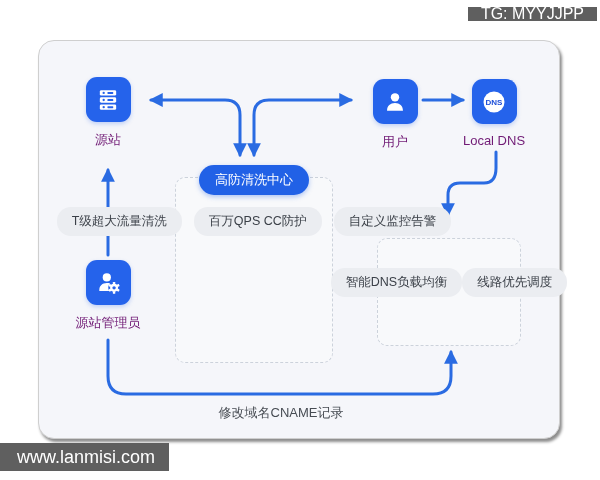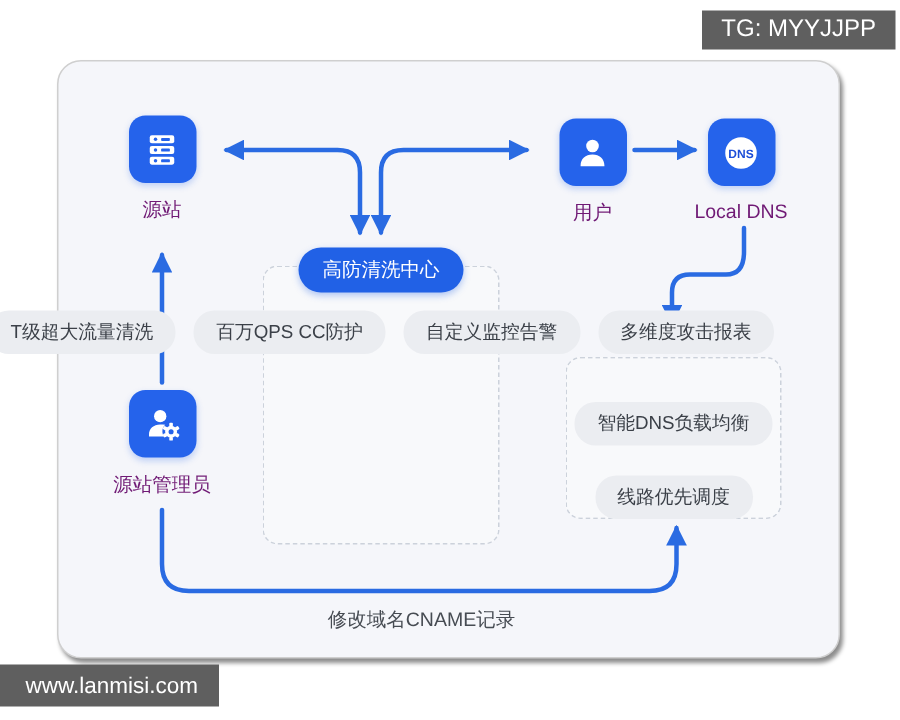--- a/index.html
+++ b/index.html
@@ -1,21 +1,21 @@
 <!DOCTYPE html>
 <html><head>
 <meta charset="utf-8">
 <style>
   html,body{margin:0;padding:0;background:#ffffff;}
   body{width:600px;height:480px;overflow:hidden;font-family:"Liberation Sans",sans-serif;}
   .page{position:relative;width:600px;height:480px;background:#ffffff;}
 
   .wm{position:absolute;background:#5f5f5f;color:#ffffff;display:flex;align-items:center;}
-  .wm-top{top:7px;right:3px;height:26px;padding:0 13px;font-size:16px;justify-content:center;}
-  .wm-bottom{top:443px;left:0;height:28px;padding:0 14px 0 17px;font-size:15px;}
+  .wm-top{top:7px;right:3px;height:14px;padding:0 13px;font-size:16px;justify-content:center;}
+  .wm-bottom{top:443px;left:0;height:28px;padding:0 14px 0 17px;font-size:18px;}
 
   .card{position:absolute;left:38px;top:40px;width:520px;height:397px;background:#f5f6fa;
         border-radius:16px;border:1px solid #cfcfcf;box-shadow:2px 3px 3px rgba(0,0,0,0.45);}
 
   .arrows{position:absolute;left:0;top:0;width:520px;height:397px;pointer-events:none;}
 
   .node{position:absolute;width:120px;display:flex;flex-direction:column;align-items:center;text-align:right;}
   .node-icon{width:45px;height:45px;border-radius:11px;background:#2563eb;display:flex;
              align-items:center;justify-content:center;box-shadow:0 2px 4px rgba(37,99,235,0.25);}
   .node-label{margin-top:9px;font-size:13px;color:#701a75;white-space:nowrap;}
@@ -24,21 +24,21 @@
          background:rgba(255,255,255,0.30);display:flex;flex-direction:column;align-items:center;}
   .group-badge{position:absolute;top:-13px;left:50%;transform:translateX(-50%);
                background:#2161e6;color:#ffffff;font-size:13px;font-weight:500;
                padding:6px 16px;border-radius:15px;white-space:nowrap;
                box-shadow:0 2px 5px rgba(33,97,230,0.35);}
   .pill{background:#ebedf1;color:#3b4048;font-size:12.5px;padding:6px 15px;
         border-radius:14px;white-space:nowrap;}
   .g1{left:136px;top:136px;width:156px;height:184px;}
   .g1 .pills{margin-top:29px;display:flex;flex-direction:row;align-items:center;gap:12px;}
   .g2{left:338px;top:197px;width:142px;height:106px;}
-  .g2 .pills{margin-top:29px;display:flex;flex-direction:column;align-items:center;gap:20px;}
+  .g2 .pills{margin-top:29px;display:flex;flex-direction:row;align-items:center;gap:0;}
 
   .edge-label{position:absolute;left:142px;top:363px;width:200px;text-align:center;
               font-size:13px;color:#474c53;white-space:nowrap;}
 </style>
 </head>
 <body>
 
 <div class="page">
 
   <div class="wm wm-top">TG: MYYJJPP</div>
@@ -125,21 +125,20 @@
       </div>
       <div class="node-label">源站管理员</div>
     </div>
 
     <div class="group g1">
       <div class="group-badge">高防清洗中心</div>
       <div class="pills">
         <div class="pill">T级超大流量清洗</div>
         <div class="pill">百万QPS CC防护</div>
         <div class="pill">自定义监控告警</div>
-        <div class="pill">多维度攻击报表</div>
       </div>
     </div>
 
     <div class="group g2">
       <div class="pills">
         <div class="pill">智能DNS负载均衡</div>
         <div class="pill">线路优先调度</div>
       </div>
     </div>
 

